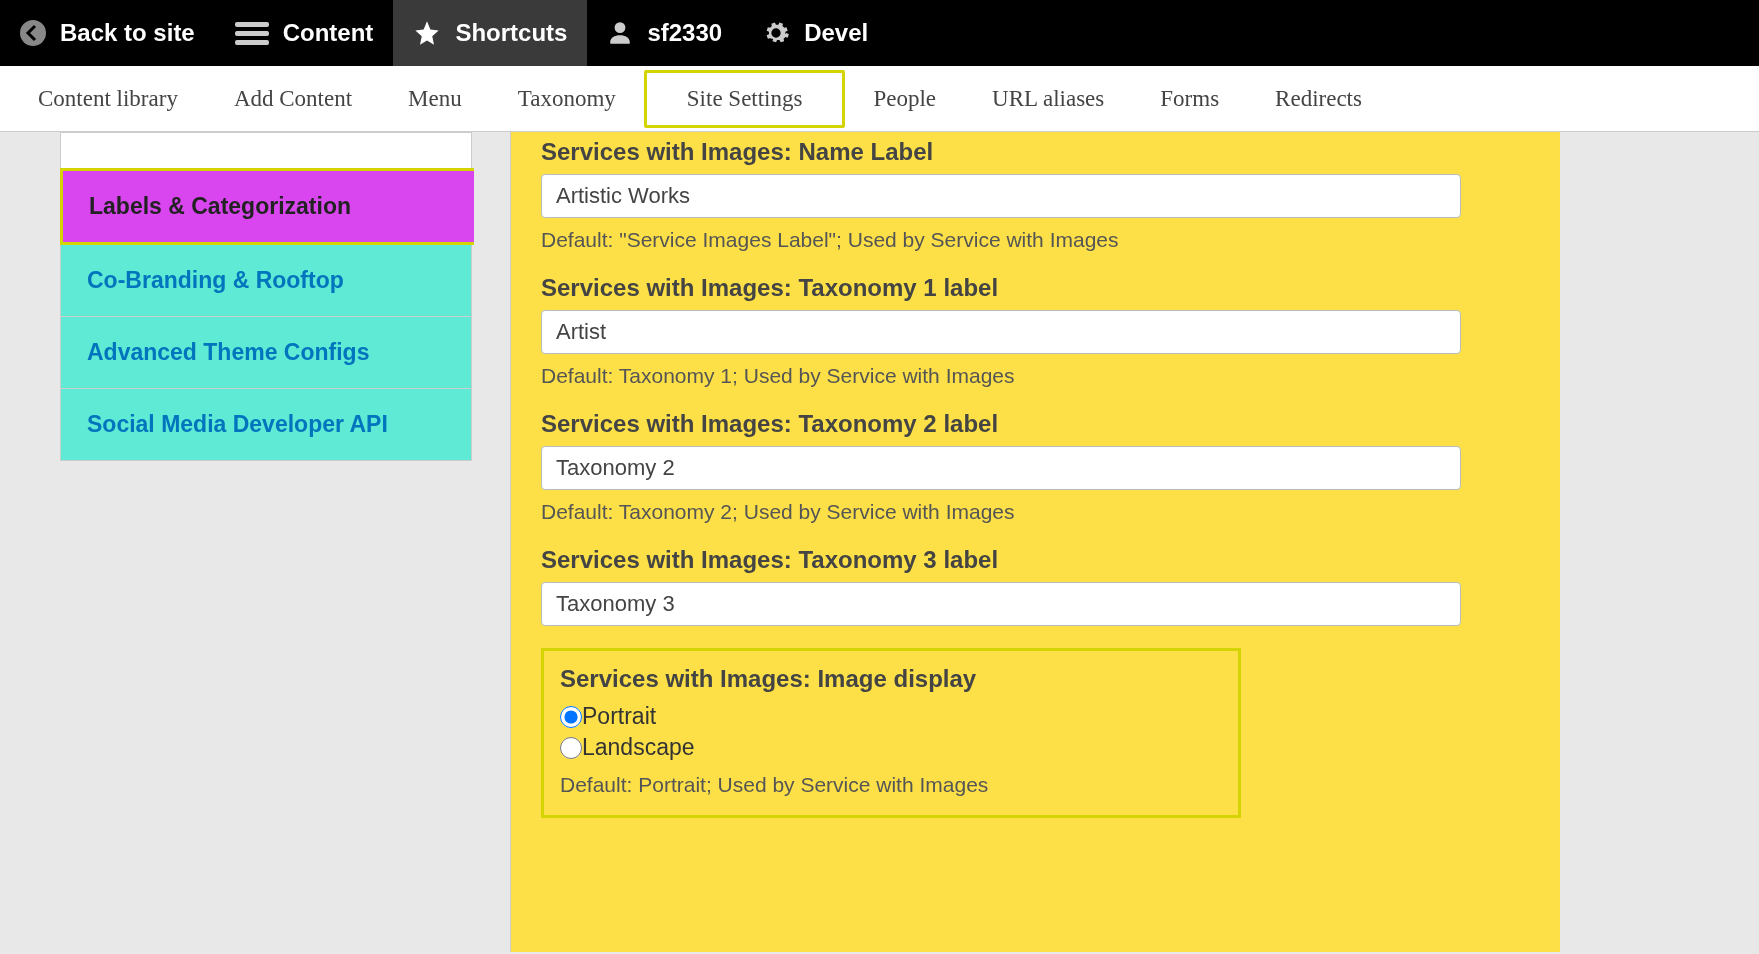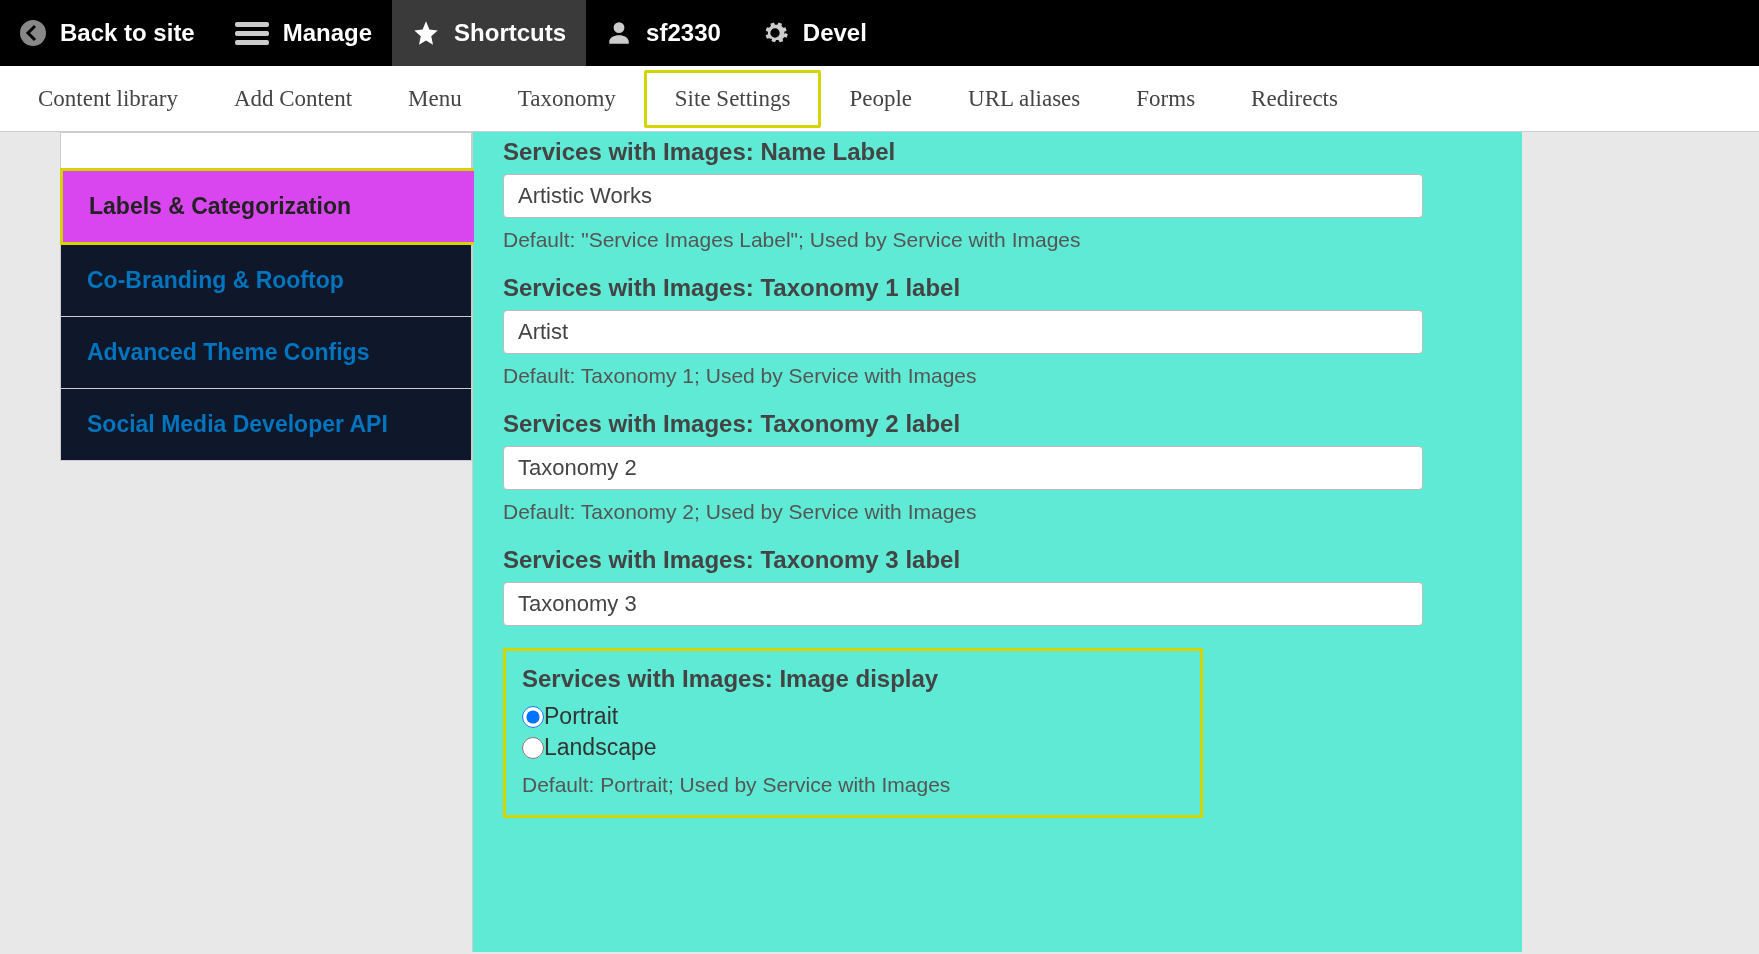--- a/index.html
+++ b/index.html
@@ -48,33 +48,33 @@
     font-size: 23px;
     color: #444;
     padding: 16px 28px;
     cursor: pointer;
     font-weight: 400;
     font-family: Liberation Serif, serif;
   }
   .secondary-item.highlighted {
     border: 3px solid #d4d400;
     border-radius: 2px;
-    padding: 13px 28px;
+    padding: 13px 40px;
   }
   
   .main {
     display: flex;
     padding: 0 0 0 60px;
   }
   .sidebar {
     width: 412px;
     flex-shrink: 0;
   }
   .sidebar-item {
-    background: #0f172a;
+    background: #5eead4;
     border: 1px solid #ccc;
     border-top: none;
     padding: 22px 26px;
     font-size: 23px;
     font-weight: 700;
     color: #0074bd;
     cursor: pointer;
   }
   .sidebar-blank {
     background: #fff;
@@ -86,25 +86,26 @@
     background: #d946ef;
     color: #222;
     border: 3px solid #d4d400;
     border-right: none;
     margin-right: -2px;
     position: relative;
     z-index: 2;
   }
   .content {
     flex: 1;
-    background: #5eead4;
+    background: #fde047;
     padding: 6px 30px 30px 30px;
     border-left: 1px solid #ccc;
     min-height: 820px;
     max-width: 1050px;
+    margin-left: 38px;
   }
   .field-block {
     margin-bottom: 22px;
   }
   .field-label {
     font-size: 24px;
     font-weight: 700;
     color: #444;
     margin-bottom: 8px;
   }
@@ -163,21 +164,21 @@
     <span>Back to site</span>
   </div>
   <div class="toolbar-item">
     <span class="toolbar-icon">
       <svg width="34" height="26" viewBox="0 0 34 26">
           <rect y="2" width="34" height="5" rx="2" fill="#ccc"></rect>
           <rect y="11" width="34" height="5" rx="2" fill="#ccc"></rect>
           <rect y="20" width="34" height="5" rx="2" fill="#ccc"></rect>
         </svg>
     </span>
-    <span>Manage</span>
+    <span>Content</span>
   </div>
   <div class="toolbar-item shortcuts">
     <span class="toolbar-icon">
       <svg width="28" height="28" viewBox="0 0 24 24">
           <path fill="#fff" d="M12 2l2.9 6.9L22 9.8l-5.5 4.9L18 22l-6-3.6L6 22l1.5-7.3L2 9.8l7.1-.9z"></path>
         </svg>
     </span>
     <span>Shortcuts</span>
   </div>
   <div class="toolbar-item">

